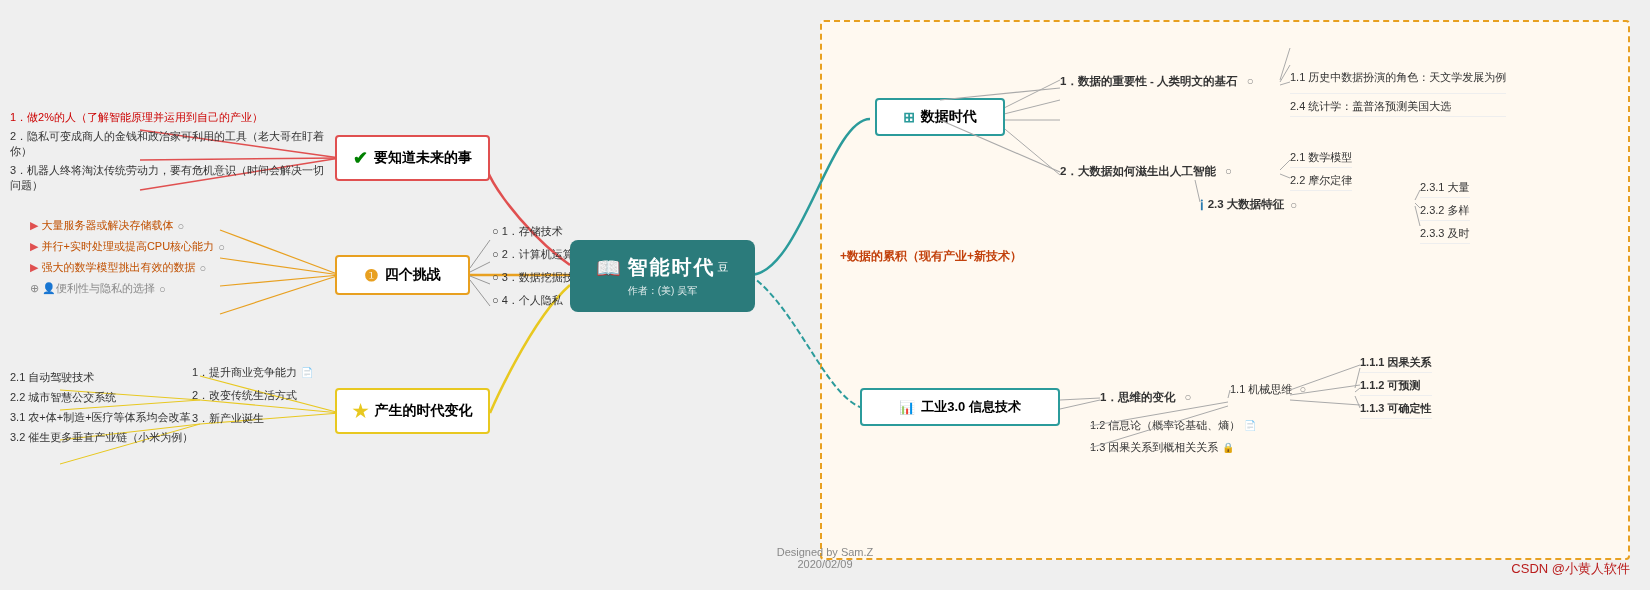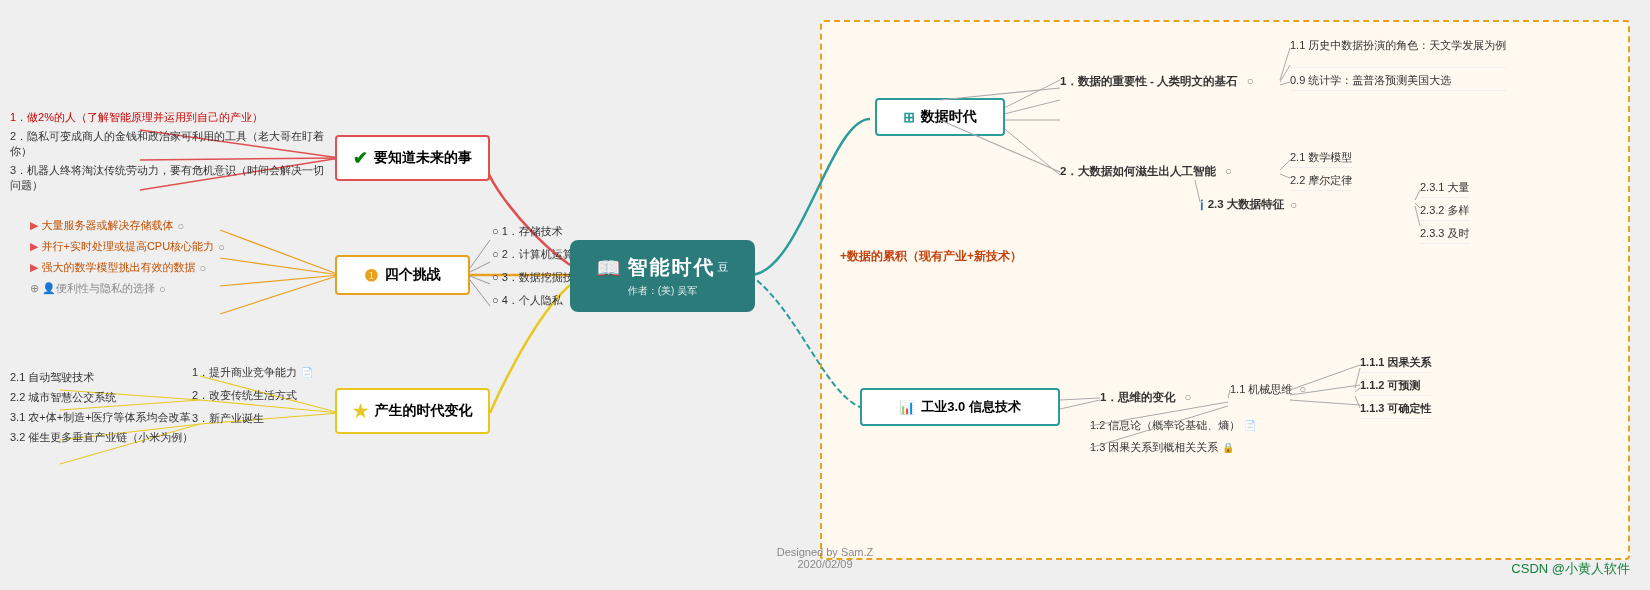--- a/index.html
+++ b/index.html
@@ -56,21 +56,21 @@
       color: #888;
       font-size: 11px;
       z-index: 5;
     }
 
     .watermark {
       position: absolute;
       bottom: 12px;
       right: 20px;
       font-size: 13px;
-      color: #15803d;
+      color: #b91c1c;
       z-index: 5;
     }
   </style>
 </head>
 <body>
 <div class="mindmap-container">
 
   <svg class="connections">
 
     <path d="M750,275 C800,275 830,119 870,119" stroke="#2b9b9b" stroke-width="2.5" fill="none"></path>
@@ -204,22 +204,22 @@
   </div>
 
   <div class="node" style="left:840px; top:248px; font-size:12px; color:#c2410c; font-weight:bold;">+数据的累积（现有产业+新技术）</div>
 
   <div class="node" style="left:1060px; top:74px; font-size:11.5px; color:#333; font-weight:bold;">
     <span>1．数据的重要性 - 人类明文的基石</span>
     <span style="margin-left:6px; color:#888;">○</span>
   </div>
 
   <div class="node" style="left:1290px; top:38px;">
-    <div style="font-size:11px; color:#333; margin-bottom:5px; border-bottom:1px solid #eee; padding-bottom:14px;">1.1 历史中数据扮演的角色：天文学发展为例</div>
-    <div style="font-size:11px; color:#333; border-bottom:1px solid #eee; padding-bottom:2px;">0.9 统计学：盖普洛预测美国大选</div>
+    <div style="font-size:11px; color:#333; margin-bottom:5px; border-bottom:1px solid #eee; padding-bottom:8px;margin-top:32px;">1.1 历史中数据扮演的角色：天文学发展为例</div>
+    <div style="font-size:11px; color:#333; border-bottom:1px solid #eee; padding-bottom:2px;">2.4 统计学：盖普洛预测美国大选</div>
   </div>
 
   <div class="node" style="left:1060px; top:164px; font-size:11.5px; color:#333; font-weight:bold;">
     <span>2．大数据如何滋生出人工智能</span>
     <span style="margin-left:6px; color:#888;">○</span>
   </div>
 
   <div class="node" style="left:1290px; top:150px;">
     <div style="font-size:11px; color:#333; margin-bottom:5px; border-bottom:1px solid #eee; padding-bottom:2px;">2.1 数学模型</div>
     <div style="font-size:11px; color:#333; border-bottom:1px solid #eee; padding-bottom:2px;">2.2 摩尔定律</div>

